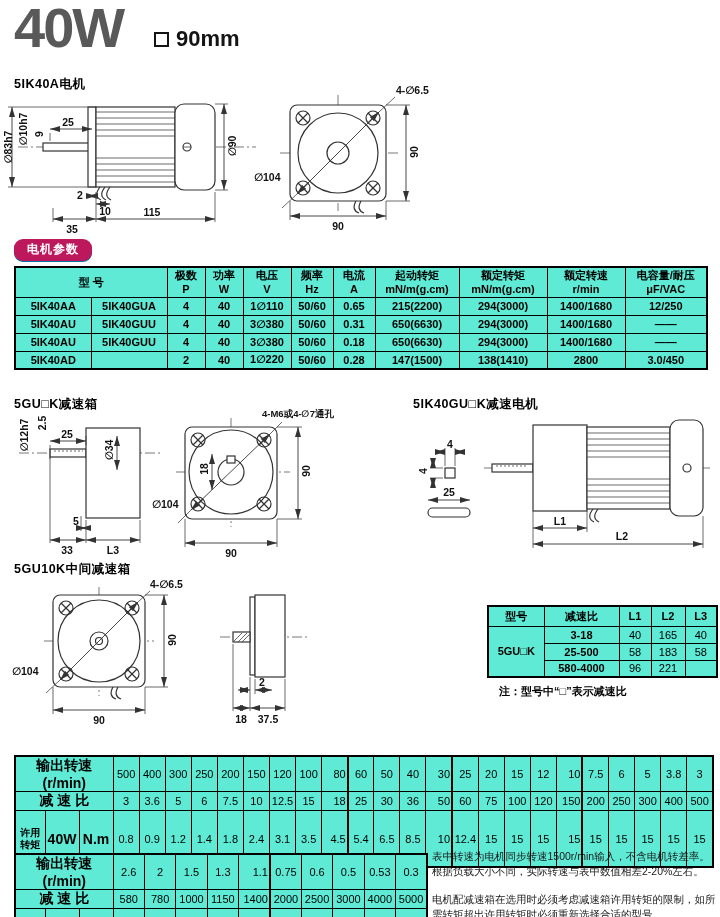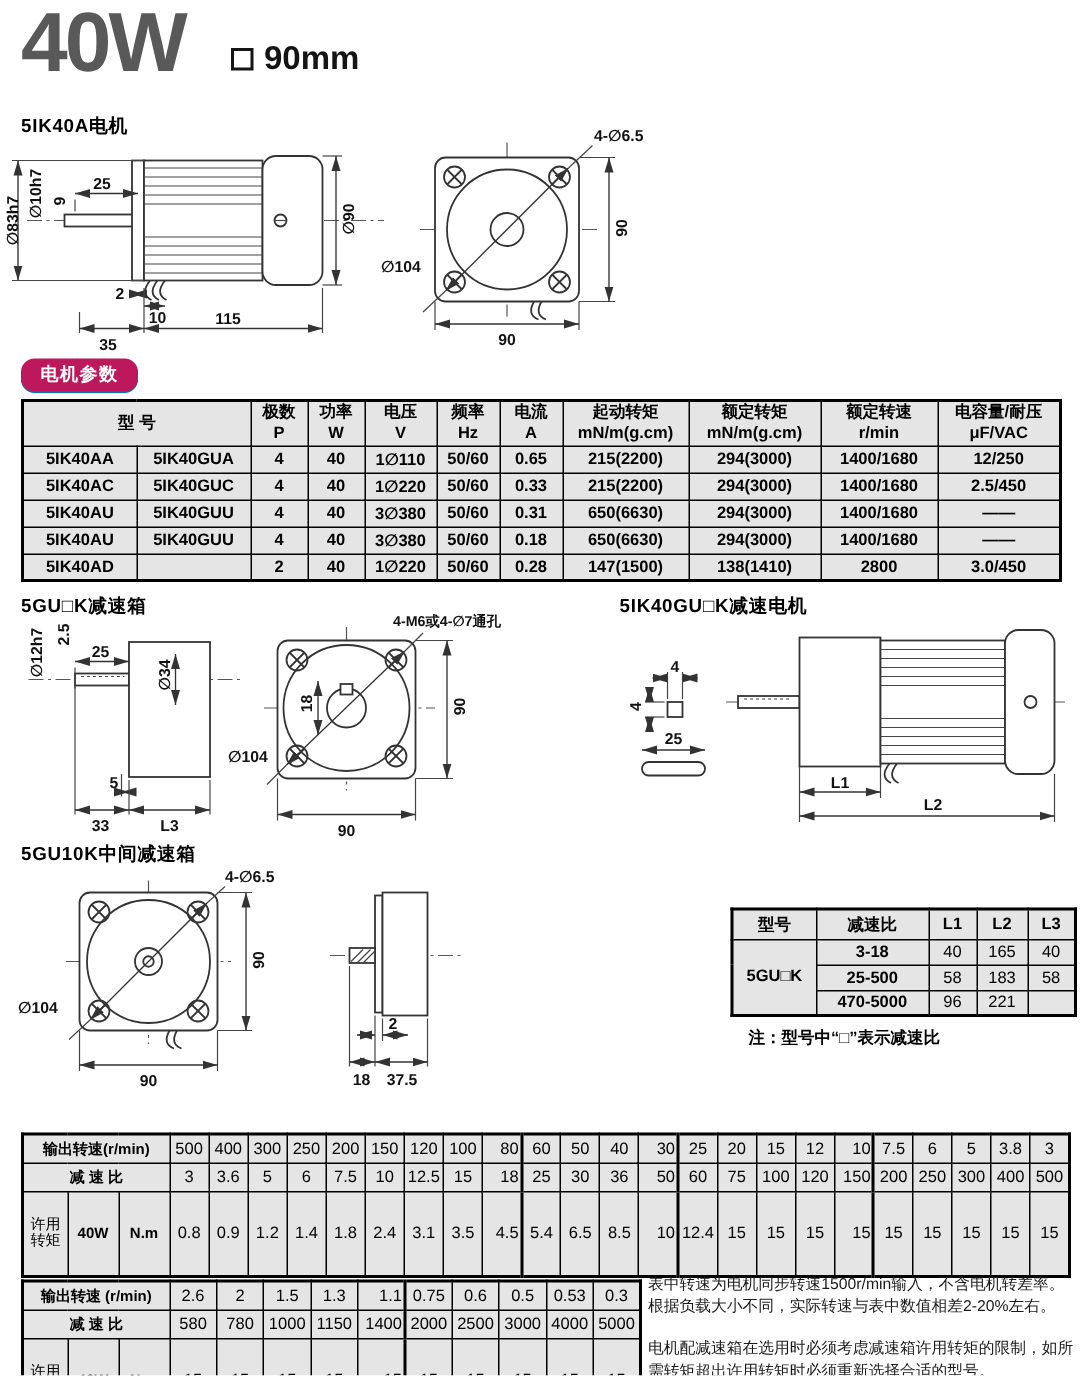--- a/index.html
+++ b/index.html
@@ -9,46 +9,46 @@
   .abs { position:absolute; }
 
   .title { font-size:56px; font-weight:900; color:#595959; letter-spacing:-2px; line-height:1; }
   .size-label { display:flex; align-items:center; gap:7px; font-size:22px; font-weight:700; color:#141414; }
   .size-label .sq { width:15px; height:15px; border:2.5px solid #141414; display:inline-block; }
 
   .sec-label { font-size:12.5px; font-weight:700; color:#000; letter-spacing:0.5px; }
   .badge { background:#be185d; color:#fff; font-size:12px; font-weight:700; letter-spacing:1px;
            padding:2px 13px 3px; border-radius:9px; display:inline-block; box-shadow:0 1px 0 #0673a6; }
 
-  table { border-collapse:collapse; table-layout:fixed; background:#e5e5e5; }
+  table { border-collapse:collapse; table-layout:fixed; background:#5eead4; }
   .tbl { border:2px solid #000; }
   .tbl th, .tbl td { border:1px solid #000; text-align:center; vertical-align:middle; overflow:hidden; padding:0 1px; }
   .tbl td.gb { border-right:2px solid #000;text-align:right; }
 
   
   .motor-table { width:692px; font-size:11px; font-weight:700; }
   .motor-table th { font-size:11px; font-weight:700; height:30px; line-height:1.3; }
   .motor-table td { height:18px; }
 
   
   .dim-table { width:229px; font-size:11px; }
   .dim-table th { font-weight:700; height:20px;margin-top:27px; }
   .dim-table td { height:17px; }
   .dim-table .model-cell { font-weight:700; }
   .dim-table .ratio { font-weight:700; }
   .dim-note { font-size:11px; font-weight:700; color:#000; }
 
   
   .torque-table { font-size:11px; }
   .torque-table td { font-weight:400; }
-  .torque-table .lbl { font-size:10px; font-weight:700; }
+  .torque-table .lbl { font-size:14px; font-weight:700; }
   .torque-table tr.r1 td { height:19px; }
   .torque-table tr.r2 td { height:19px; }
   .torque-table tr.r3 td { height:26px; }
-  .torque-table .permit { font-size:10px; font-weight:400; line-height:1.15; padding:16px 2px; }
+  .torque-table .permit { font-size:10px; font-weight:700; line-height:1.15; padding:16px 2px; }
   .t1 { width:700px; }
   .t2 { width:414px; }
 
   .notes { width:288px; font-size:10.5px; line-height:1.42; color:#1a1a1a; }
   .notes p { margin-bottom:13px; }
 
   
   svg .ln   { stroke:#333; stroke-width:1.2; fill:none; }
   svg .fill { fill:#fff; stroke:#333; stroke-width:1.2; }
   svg .thin { stroke:#444; stroke-width:0.8; fill:none; }
@@ -230,33 +230,20 @@
           <td>5IK40GUA</td>
           <td>4</td>
           <td>40</td>
           <td>1∅110</td>
           <td>50/60</td>
           <td>0.65</td>
           <td>215(2200)</td>
           <td>294(3000)</td>
           <td>1400/1680</td>
           <td>12/250</td>
-        </tr>
-    <tr>
-          <td>5IK40AC</td>
-          <td>5IK40GUC</td>
-          <td>4</td>
-          <td>40</td>
-          <td>1∅220</td>
-          <td>50/60</td>
-          <td>0.33</td>
-          <td>215(2200)</td>
-          <td>294(3000)</td>
-          <td>1400/1680</td>
-          <td>2.5/450</td>
         </tr>
     <tr>
           <td>5IK40AU</td>
           <td>5IK40GUU</td>
           <td>4</td>
           <td>40</td>
           <td>3∅380</td>
           <td>50/60</td>
           <td>0.31</td>
           <td>650(6630)</td>
@@ -502,21 +489,21 @@
       <td>165</td>
       <td>40</td>
     </tr>
     <tr>
       <td class="ratio">25-500</td>
       <td>58</td>
       <td>183</td>
       <td>58</td>
     </tr>
     <tr>
-      <td class="ratio">470-5000</td>
+      <td class="ratio">580-4000</td>
       <td>96</td>
       <td>221</td>
       <td></td>
     </tr>
   </tbody>
     </table>
   <div class="abs dim-note" style="left:499px; top:684px;">注：型号中“□”表示减速比</div>
 
 
   <table class="abs tbl torque-table t1" style="left:14px; top:755px;">

